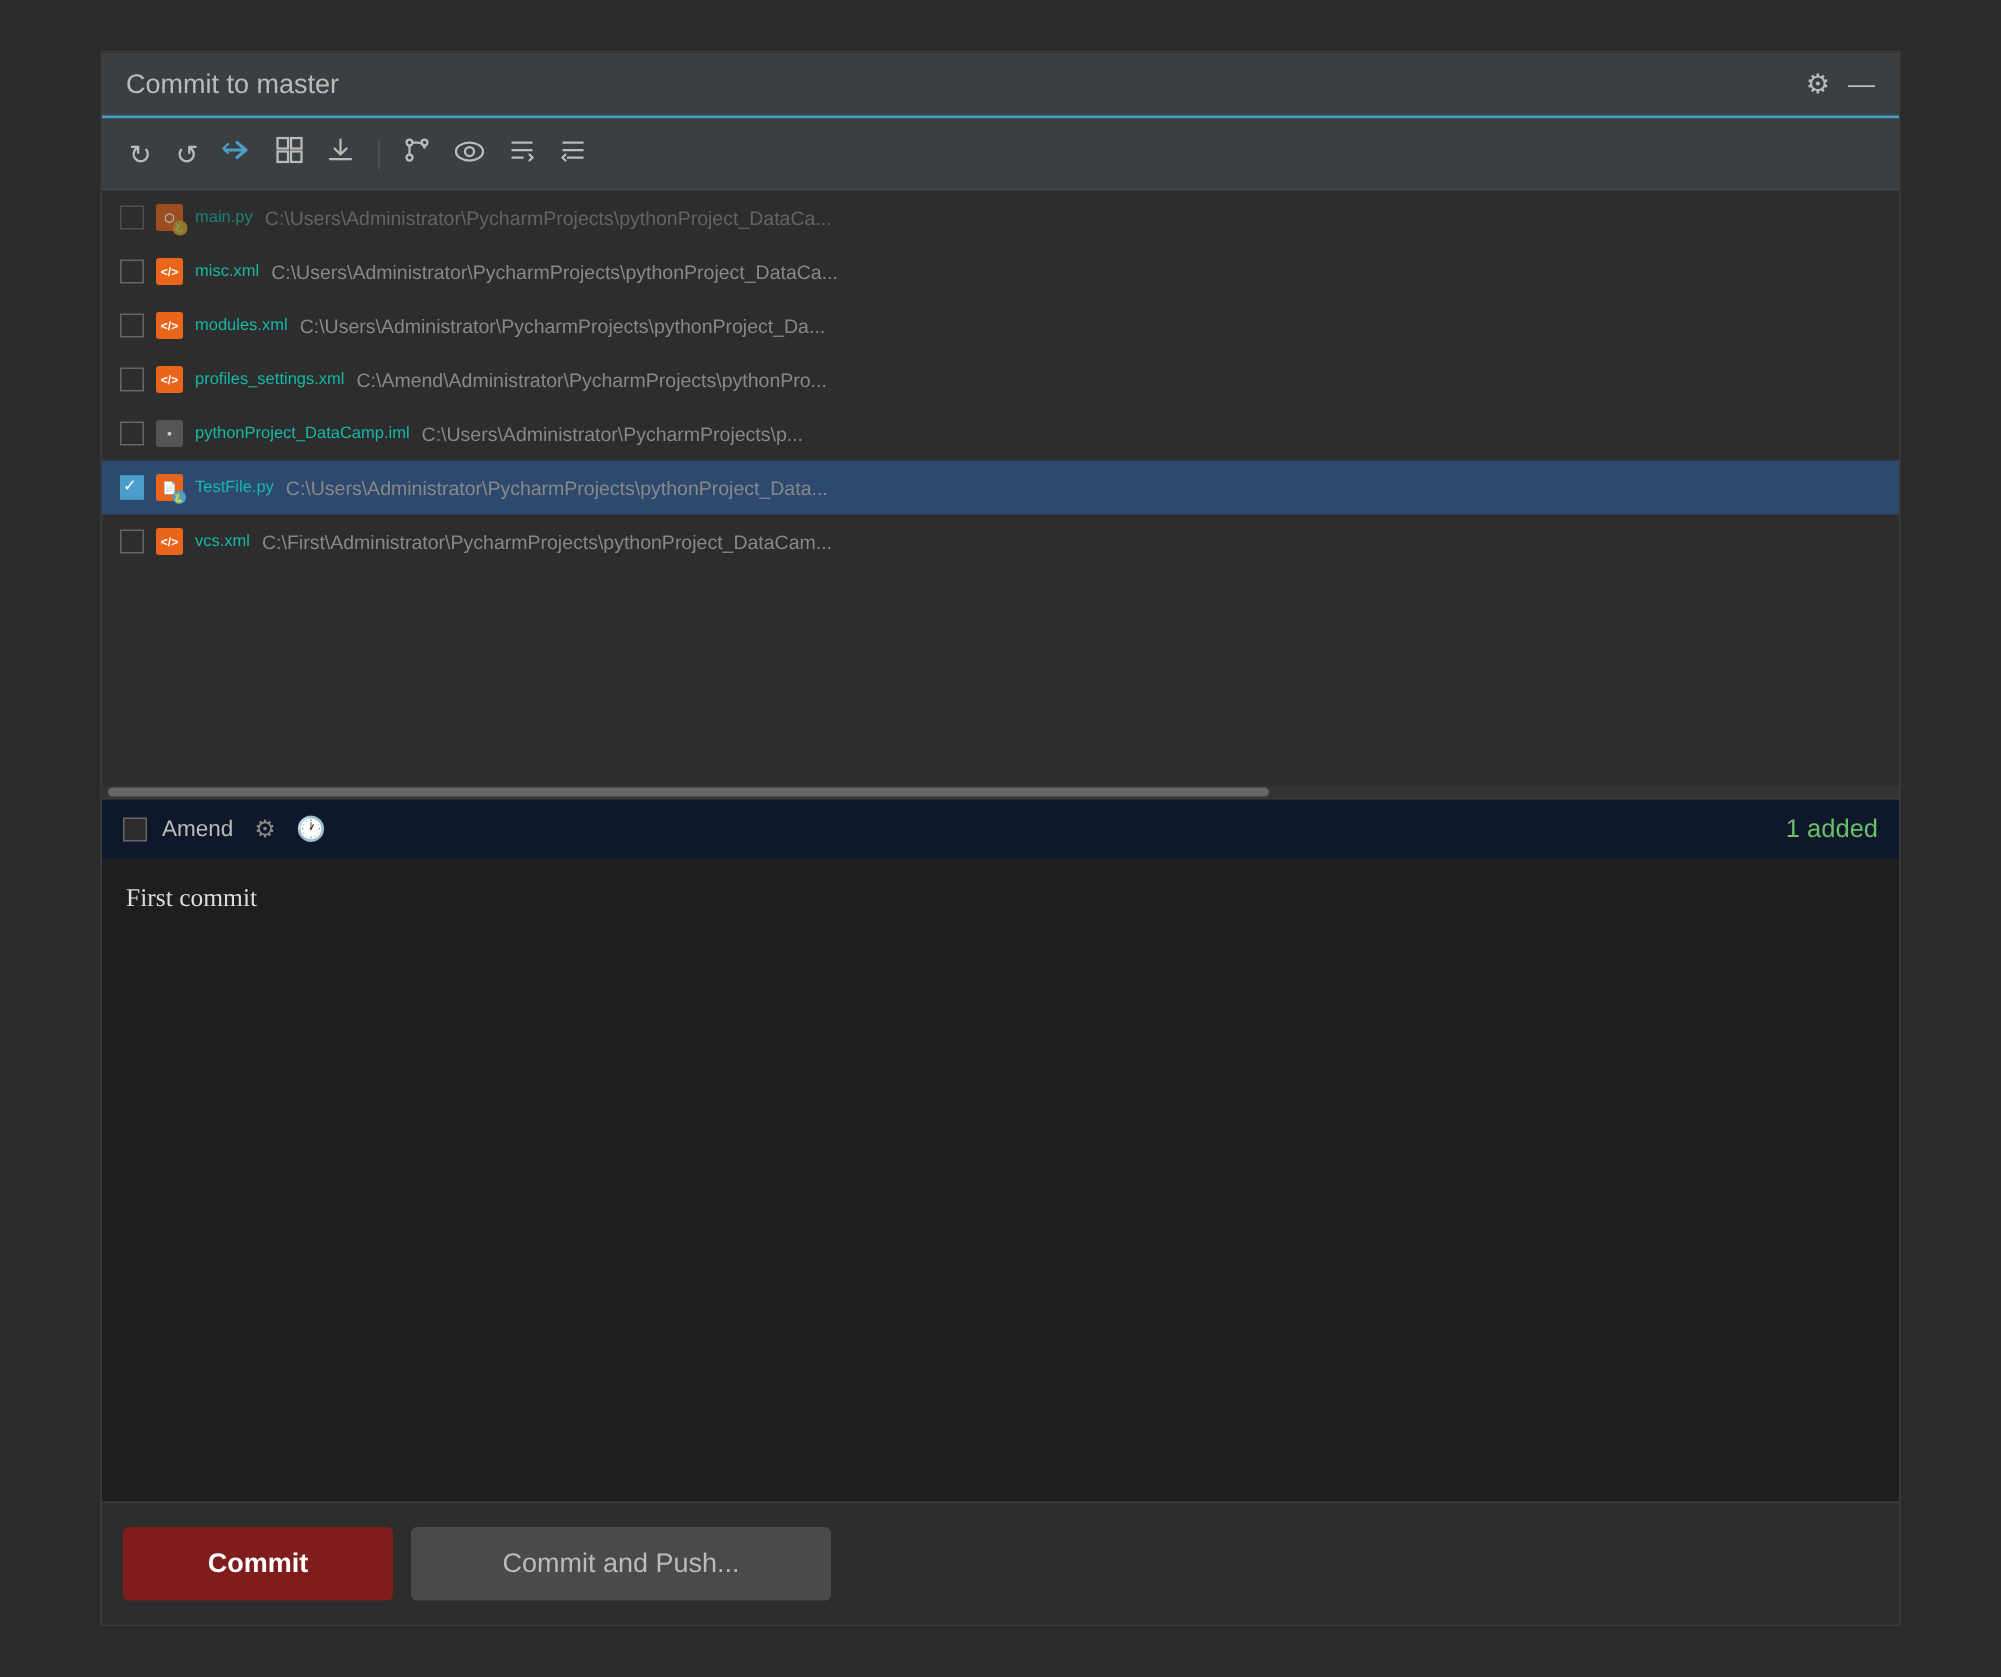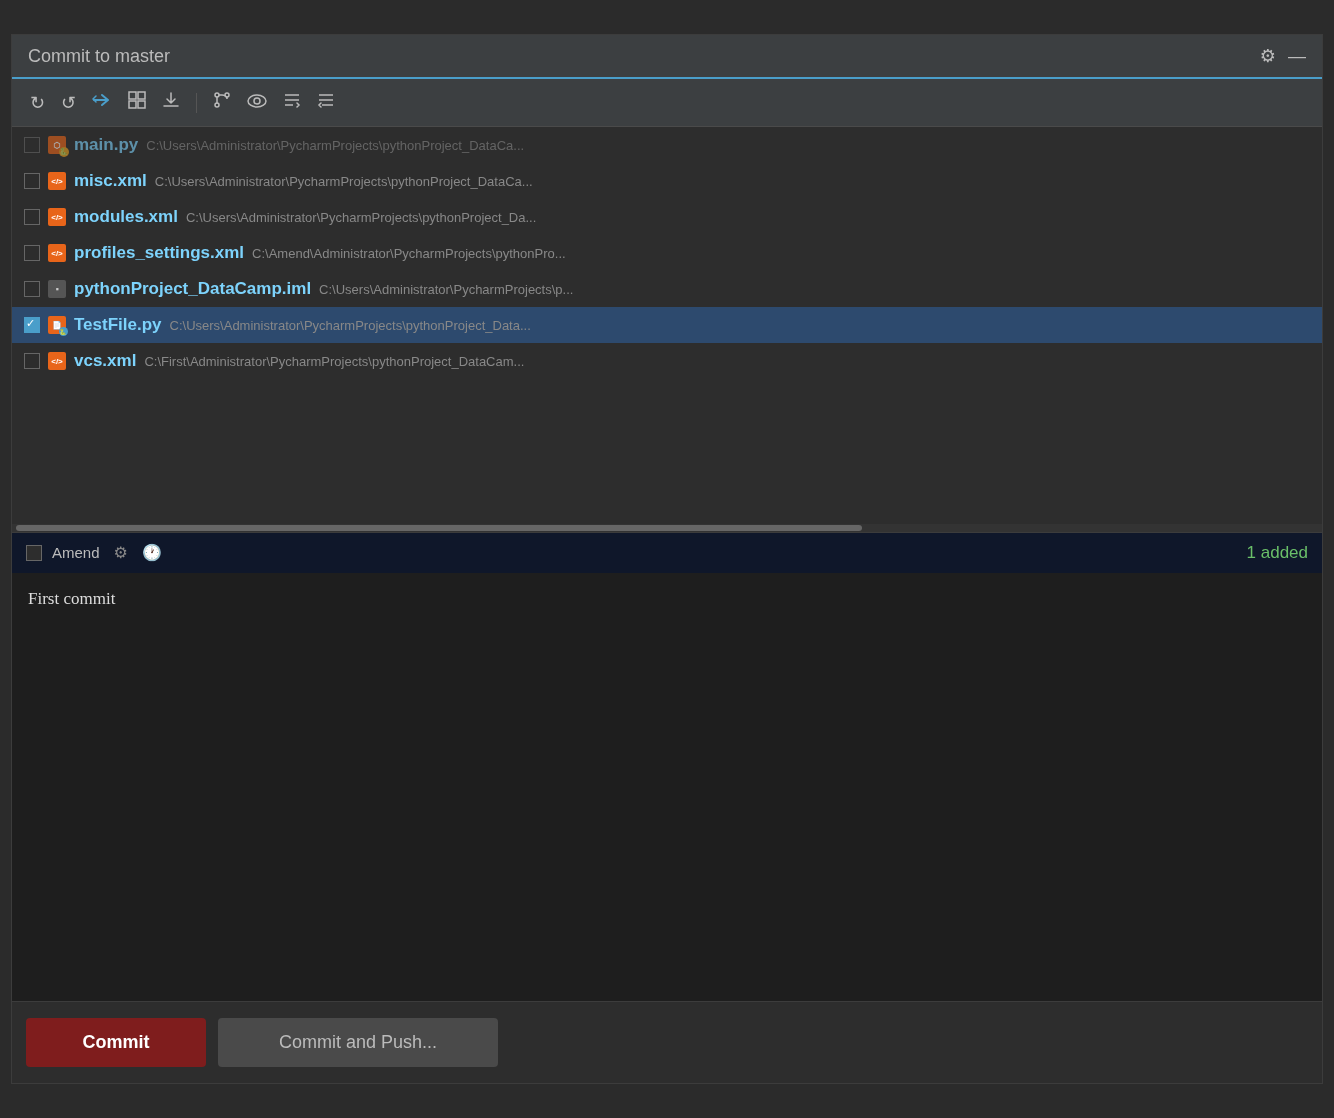--- a/index.html
+++ b/index.html
@@ -6,21 +6,21 @@
     body {
       background: #2b2b2b;
       font-family: 'Segoe UI', Arial, sans-serif;
       width: 1334px;
       height: 1118px;
       display: flex;
       align-items: center;
       justify-content: center;
     }
     .panel {
-      width: 1312px;
+      width: 1200px;
       height: 1050px;
       background: #2d2d2d;
       border: 1px solid #3c3c3c;
       display: flex;
       flex-direction: column;
       overflow: hidden;
     }
     
     .title-bar {
       background: #3c3f41;
@@ -108,23 +108,23 @@
     }
     .file-checkbox:checked::after {
       content: '✓';
       color: white;
       font-size: 11px;
       position: absolute;
       top: -1px;
       left: 1px;
     }
     .file-name {
-      color: #7dd3fc;
-      font-size: 17px;
-      font-weight: 700;
+      color: #14b8a6;
+      font-size: 11px;
+      font-weight: 400;
       white-space: nowrap;
       flex-shrink: 0;
     }
     .file-path {
       color: #888888;
       font-size: 13px;
       white-space: nowrap;
       overflow: hidden;
       text-overflow: ellipsis;
     }

